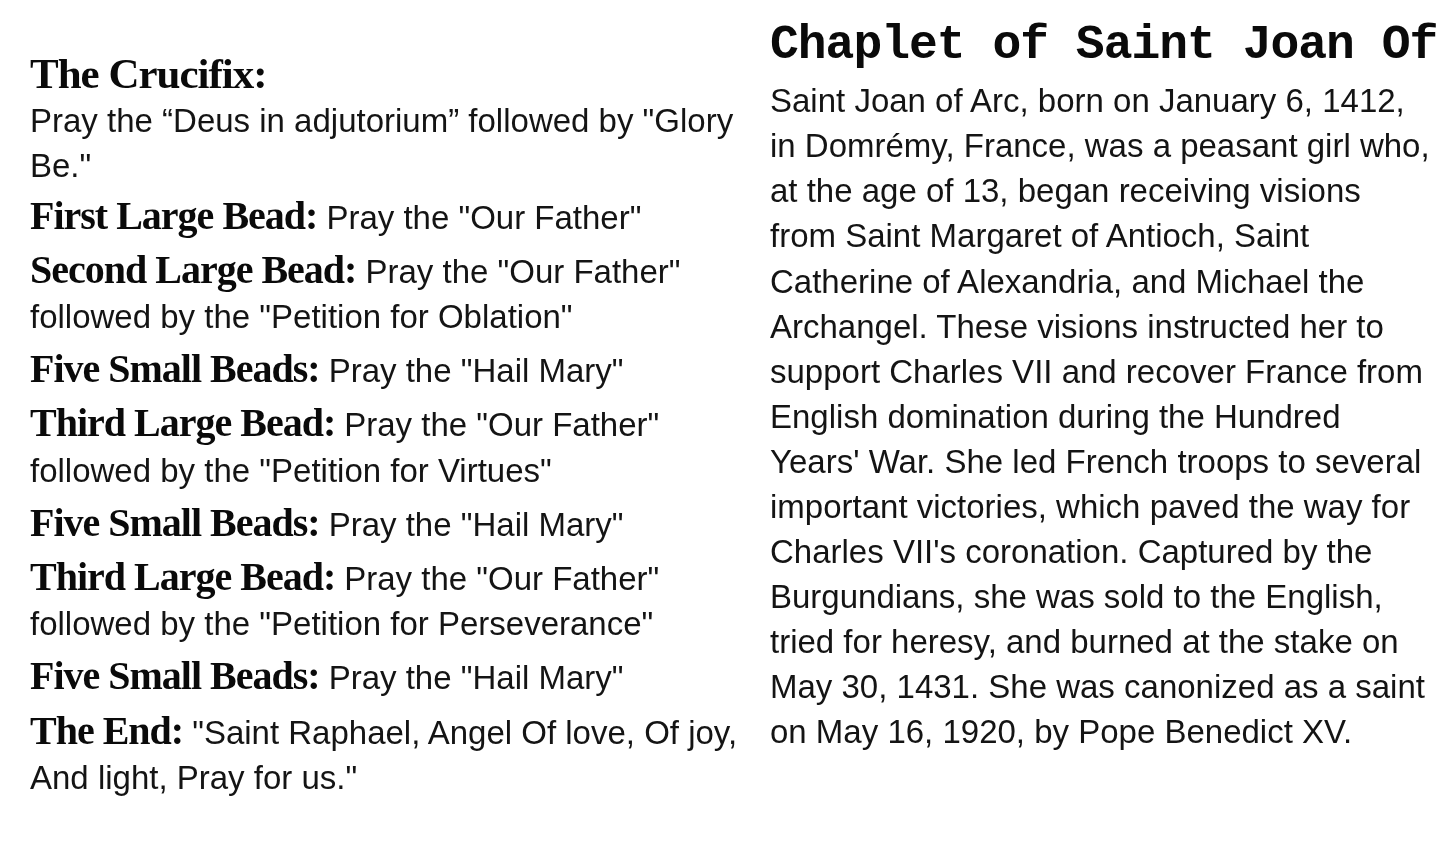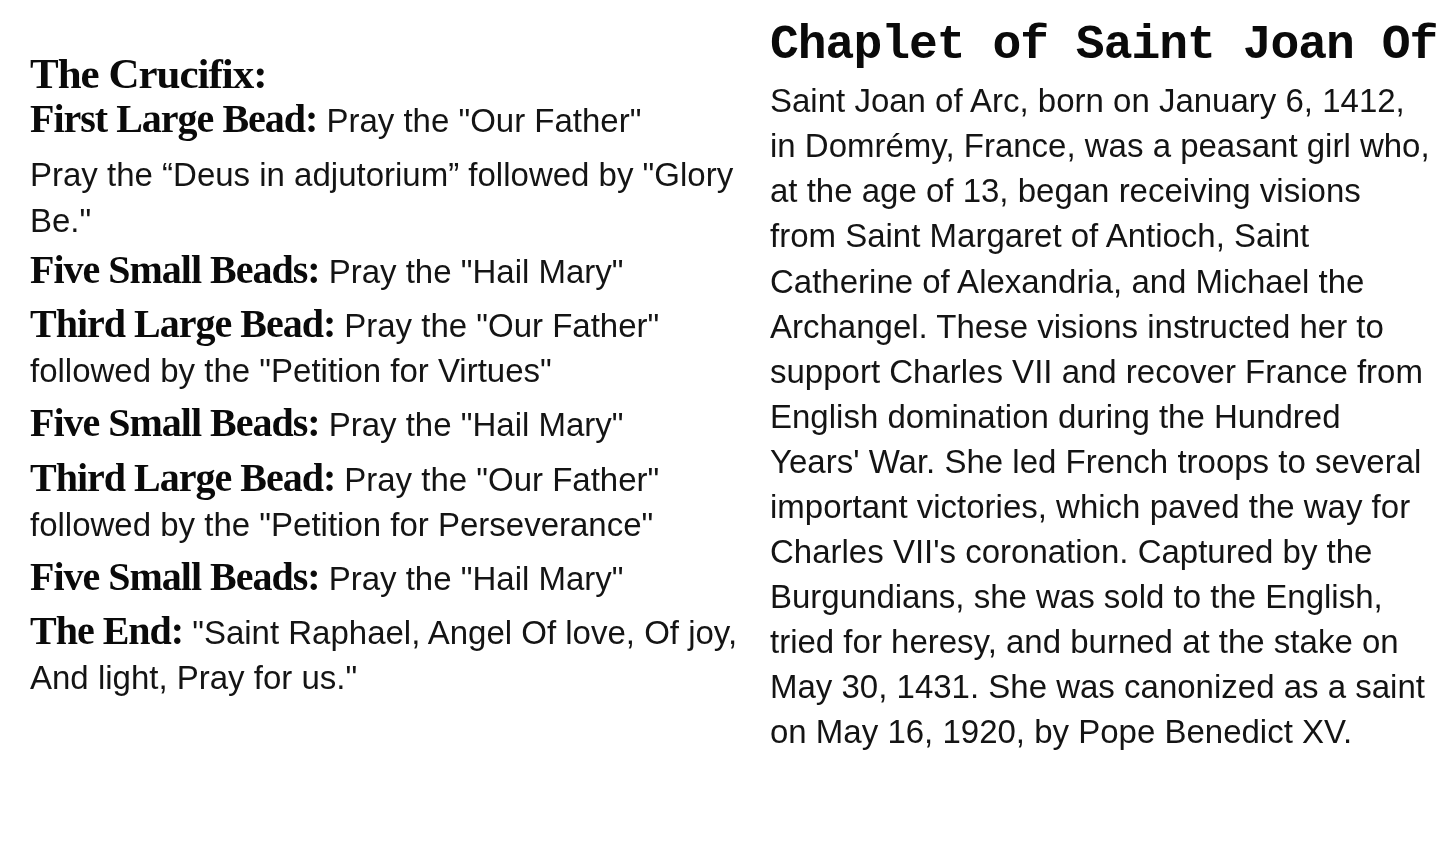--- a/index.html
+++ b/index.html
@@ -77,26 +77,29 @@
     margin: 0;
   }
 </style>
 </head>
 <body>
 
 <div class="page">
 
   <section class="left-col">
     <h2 class="display left-heading">The Crucifix:</h2>
+    <p class="bodytxt left-intro">Pray the “Deus in adjutorium” followed by "Glory Be."</p>
+
     <p class="bodytxt bead-entry">
       <span class="display bead-label">First Large Bead:</span><span>Pray the "Our Father"</span>
     </p>
 
-    <p class="bodytxt left-intro">Pray the “Deus in adjutorium” followed by "Glory Be."</p>
-
+    <p class="bodytxt bead-entry">
+      <span class="display bead-label">Second Large Bead:</span><span>Pray the "Our Father" followed by the "Petition for Oblation"</span>
+    </p>
 
     <p class="bodytxt bead-entry">
       <span class="display bead-label">Five Small Beads:</span><span>Pray the "Hail Mary"</span>
     </p>
 
     <p class="bodytxt bead-entry">
       <span class="display bead-label">Third Large Bead:</span><span>Pray the "Our Father" followed by the "Petition for Virtues"</span>
     </p>
 
     <p class="bodytxt bead-entry">

